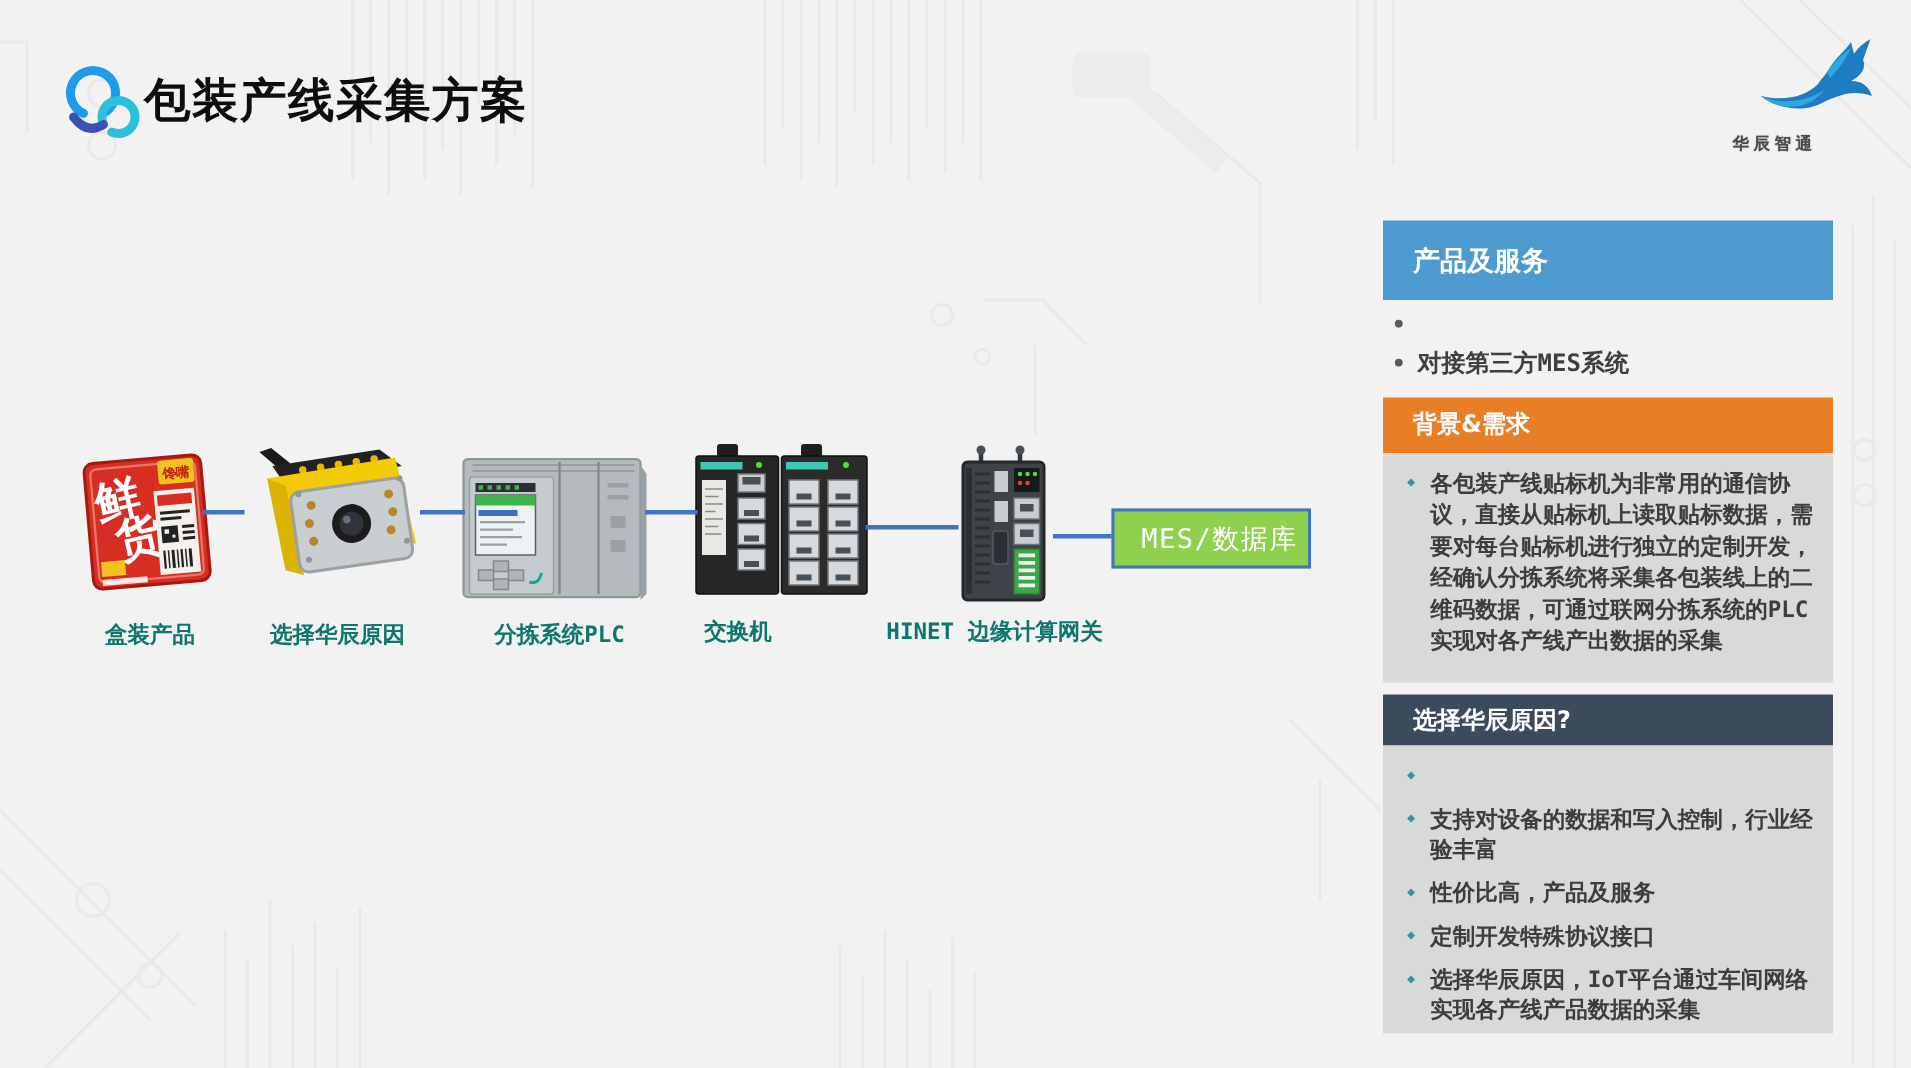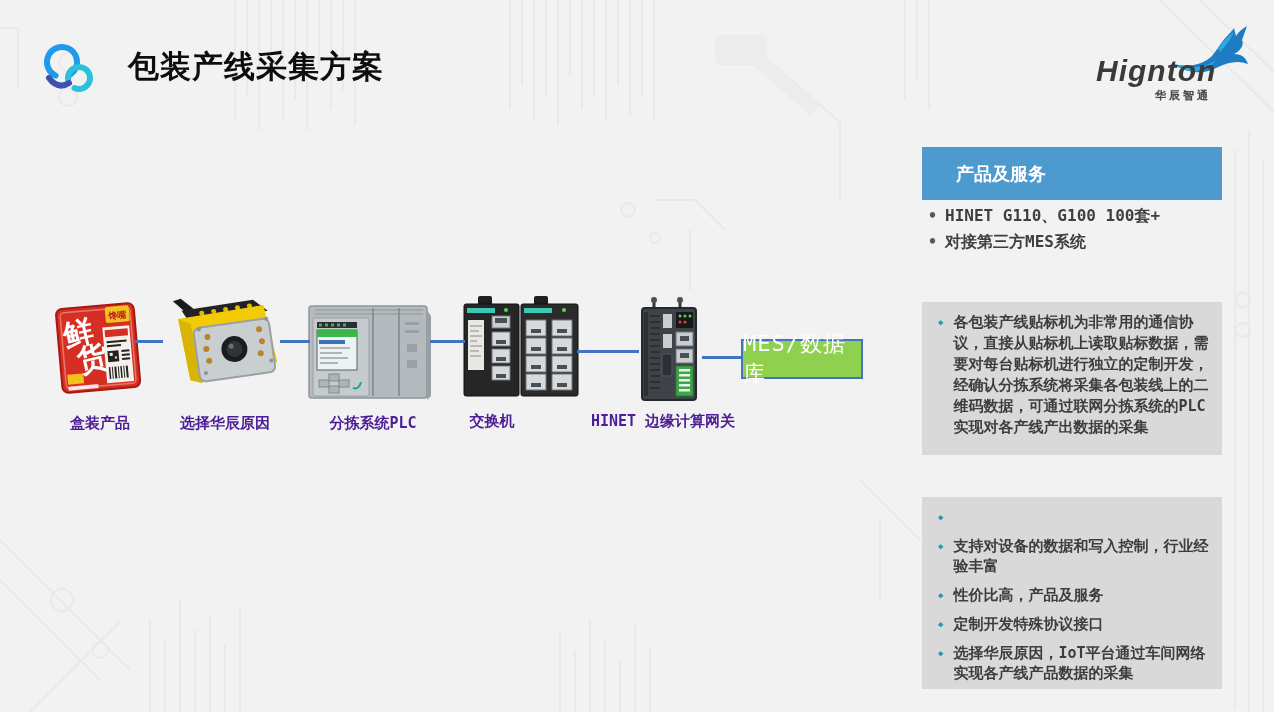--- a/index.html
+++ b/index.html
@@ -6,40 +6,40 @@
   body{width:1274px;height:712px;overflow:hidden;}
   .slide{position:relative;width:1274px;height:712px;background:#F2F2F2;
          font-family:"DejaVu Sans","Liberation Sans",sans-serif;color:#333;}
   .abs{position:absolute;}
 
   
   .circuit{position:absolute;left:0;top:0;width:1274px;height:712px;pointer-events:none;}
 
   
   .page-title{left:96px;top:46px;font-family:"DejaVu Serif","Liberation Serif",serif;
-              font-weight:bold;font-size:31px;color:#0d0d0d;letter-spacing:1px;margin-left:32px;}
+              font-weight:bold;font-size:31px;color:#0d0d0d;letter-spacing:1px;}
   .brand{left:1088px;top:26px;width:160px;height:78px;}
   .brand-name{position:absolute;left:8px;top:28px;font-family:"Liberation Sans","DejaVu Sans",sans-serif;
               font-weight:bold;font-style:italic;font-size:30px;color:#3a3a3a;letter-spacing:1px;}
   .brand-tagline{position:absolute;left:67px;top:62px;font-size:11px;font-weight:bold;color:#4a4a4a;
                  letter-spacing:3px;text-shadow:0 0 1px #9a9a9a;}
 
   
   .connector{height:3px;background:#4472C4;}
   .node-label{font-family:"DejaVu Sans Mono","DejaVu Serif","Liberation Serif",serif;
-              font-size:15px;font-weight:bold;color:#4c1d95;text-align:center;white-space:nowrap;}
+              font-size:15px;font-weight:bold;color:#0f766e;text-align:center;white-space:nowrap;}
   .mes-box{left:741px;top:339px;width:118px;height:36px;background:#8FD14F;border:2px solid #4472C4;
            display:flex;align-items:center;justify-content:center;
            font-family:"DejaVu Sans Mono","DejaVu Serif",serif;
-           font-size:22px;color:#ffffff;letter-spacing:1px;}
+           font-size:18px;color:#ffffff;letter-spacing:1px;padding-left:11px;}
 
   
   .panel{left:922px;width:300px;box-sizing:border-box;}
   .panel-header{height:100%;display:flex;align-items:center;padding-left:20px;
-                color:#fff;font-weight:bold;font-family:"DejaVu Sans","Liberation Sans",sans-serif;margin-left:14px;}
+                color:#fff;font-weight:bold;font-family:"DejaVu Sans","Liberation Sans",sans-serif;}
   .hdr-products{top:147px;height:53px;background:#4D9BCE;font-size:18px;}
   .hdr-background{top:265px;height:37px;background:#E87E26;font-size:16px;}
   .hdr-reasons{top:463px;height:34px;background:#3C4B5C;font-size:16px;}
   .graybox{background:#D9D9D9;}
   .box-background{top:302px;height:153px;}
   .box-reasons{top:497px;height:192px;}
   .plist{top:203px;padding:2px 0 0 6px;}
   .plist .row{display:flex;align-items:flex-start;margin-bottom:4px;
               font-family:"DejaVu Sans Mono","DejaVu Sans",monospace;
               font-size:16px;font-weight:bold;color:#3f3f3f;line-height:22px;}
@@ -90,21 +90,20 @@
     <path d="M11 38q9 12 20 5" fill="none" stroke="#3D52B0" stroke-width="6" stroke-linecap="round"></path>
   </svg>
   <div class="abs page-title">包装产线采集方案</div>
 
   <div class="abs brand">
     <svg class="abs" style="left:76px;top:0" width="84" height="64" viewBox="0 0 84 64">
       <path d="M54 22 C60 12 66 8 70 2 L72 10 C76 4 80 2 83 0 L78 14 C80 18 78 24 70 28 C78 28 82 32 84 38 C74 34 64 36 52 42 C38 50 20 46 10 38 C26 42 40 38 48 30 C50 27 52 25 54 22 Z" fill="#1E7CC2"></path>
       <path d="M54 22 C58 16 64 10 70 6 C66 14 62 20 56 26 Z" fill="#2FA8E1"></path>
       <path d="M10 38 C24 44 40 42 52 34 C44 46 24 50 10 38 Z" fill="#2FA8E1"></path>
     </svg>
-    <div class="brand-name">Hignton</div>
     <div class="brand-tagline">华辰智通</div>
   </div>
 
   <svg class="abs" style="left:52px;top:296px" width="92" height="102" viewBox="0 0 92 102">
     <g transform="rotate(-5 46 51)">
       <rect x="7" y="10" width="78" height="84" rx="6" fill="#D62E23" stroke="#A8180F" stroke-width="2"></rect>
       <rect x="11" y="14" width="70" height="76" rx="4" fill="none" stroke="#E8776C" stroke-width="1.5"></rect>
       <rect x="56" y="12" width="24" height="16" rx="2" fill="#F2C21F"></rect>
       <text x="68" y="24" font-size="9" font-weight="bold" fill="#C22015" text-anchor="middle">馋嘴</text>
       <text x="28" y="46" font-size="30" font-weight="bold" fill="#FFFFFF" text-anchor="middle" font-family="serif" transform="rotate(-8 28 40)">鲜</text>
@@ -311,36 +310,41 @@
   <div class="abs node-label" style="left:452px;top:412px;width:80px">交换机</div>
   <div class="abs node-label" style="left:588px;top:412px;width:150px">HINET 边缘计算网关</div>
 
   <div class="abs panel hdr-products">
     <div class="panel-header">产品及服务</div>
   </div>
 
   <div class="abs panel plist">
     <div class="row">
       <span class="dot">•</span>
-      <span>HINET G110、G100  100套+</span>
     </div>
     <div class="row">
       <span class="dot">•</span>
       <span>对接第三方MES系统</span>
     </div>
   </div>
 
+  <div class="abs panel hdr-background">
+    <div class="panel-header">背景&amp;需求</div>
+  </div>
 
   <div class="abs panel graybox box-background dlist">
     <div class="row">
       <span class="diamond">◆</span>
       <span>各包装产线贴标机为非常用的通信协议，直接从贴标机上读取贴标数据，需要对每台贴标机进行独立的定制开发，经确认分拣系统将采集各包装线上的二维码数据，可通过联网分拣系统的PLC实现对各产线产出数据的采集</span>
     </div>
   </div>
 
+  <div class="abs panel hdr-reasons">
+    <div class="panel-header">选择华辰原因?</div>
+  </div>
 
   <div class="abs panel graybox box-reasons dlist">
     <div class="row">
       <span class="diamond">◆</span>
     </div>
     <div class="row">
       <span class="diamond">◆</span>
       <span>支持对设备的数据和写入控制，行业经验丰富</span>
     </div>
     <div class="row">

